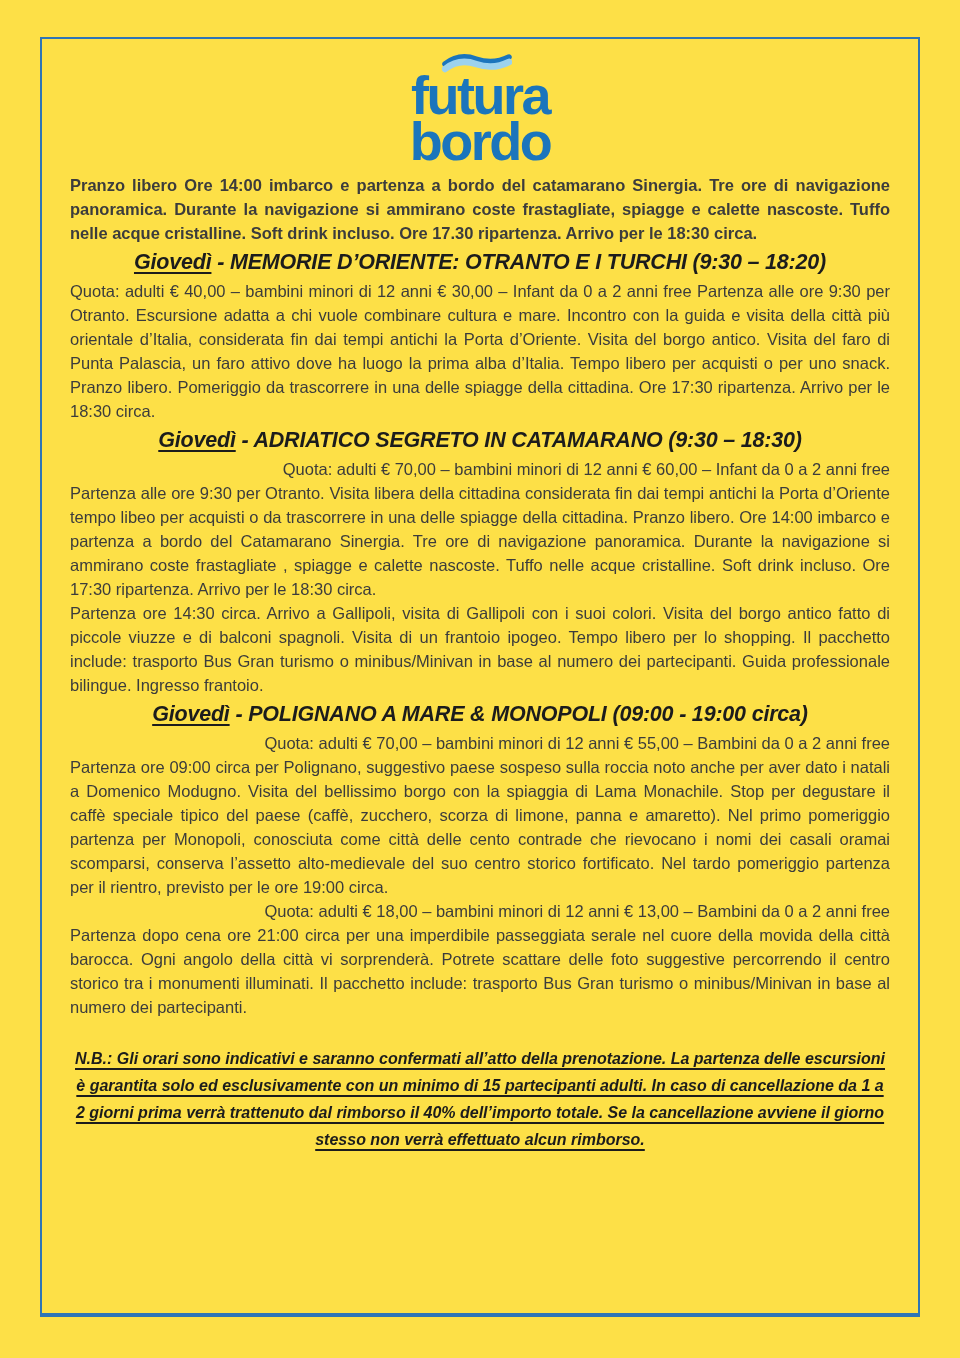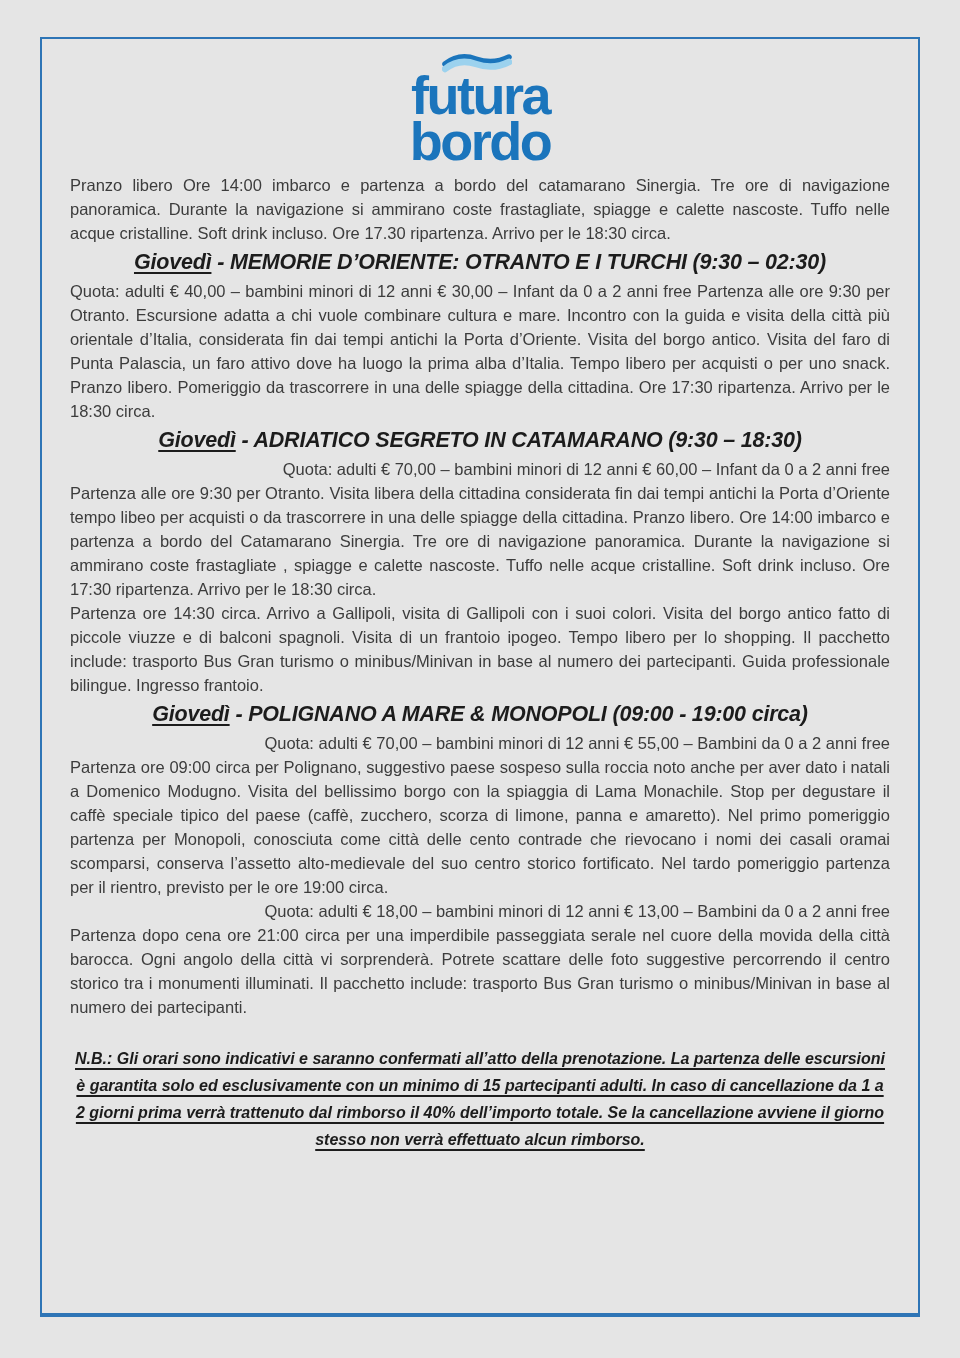--- a/index.html
+++ b/index.html
@@ -5,21 +5,21 @@
   html, body {
     margin: 0;
     padding: 0;
     background: #ffffff;
     font-family: "Liberation Sans", sans-serif;
   }
   .page {
     position: relative;
     width: 960px;
     height: 1358px;
-    background: #e5e5e5;
+    background: #fde047;
     overflow: hidden;
   }
   .frame {
     position: absolute;
     left: 40px;
     top: 37px;
     width: 880px;
     height: 1280px;
     box-sizing: border-box;
     border: 2px solid var(--frame, #2e75b6);
@@ -45,21 +45,21 @@
   .logo-line1 { line-height: 50px; }
   .logo-line2 { line-height: 46px; margin-top: -2px; }
 
   .body-text {
     margin: 0;
     font-size: 16.5px;
     line-height: 24px;
     color: var(--body_text, #3c3c3c);
     text-align: justify;
   }
-  .intro { margin-top: 9px; }
+  .intro { margin-top: 9px; font-weight: bold; }
   .quota { text-align: right; }
 
   h2.heading {
     margin: 4px 0 3px 0;
     font-size: 21.5px;
     line-height: 27px;
     font-weight: bold;
     font-style: italic;
     color: var(--heading_text, #1c1c1c);
     text-align: center;
@@ -96,21 +96,21 @@
         <path d="M3 13 Q 17 2 34 8 T 67 6" stroke="#1b75bc" stroke-width="5.5" fill="none" stroke-linecap="round"></path>
         <path d="M3 18 Q 17 7 34 13 T 67 11" stroke="#9cd2ee" stroke-width="6.5" fill="none" stroke-linecap="round"></path>
       </svg>
       <div class="logo-line1">futura</div>
       <div class="logo-line2">bordo</div>
     </header>
 
     <p class="body-text intro">Pranzo libero Ore 14:00 imbarco e partenza a bordo del catamarano Sinergia. Tre ore di navigazione panoramica. Durante la navigazione si ammirano coste frastagliate, spiagge e calette nascoste. Tuffo nelle acque cristalline. Soft drink incluso. Ore 17.30 ripartenza. Arrivo per le 18:30 circa.</p>
 
     <section>
-      <h2 class="heading"><span class="day">Giovedì</span><span> - </span><span>MEMORIE D’ORIENTE: OTRANTO E I TURCHI (9:30 – 02:30)</span></h2>
+      <h2 class="heading"><span class="day">Giovedì</span><span> - </span><span>MEMORIE D’ORIENTE: OTRANTO E I TURCHI (9:30 – 18:20)</span></h2>
       <p class="body-text">Quota: adulti € 40,00 – bambini minori di 12 anni € 30,00 – Infant da 0 a 2 anni free  Partenza alle ore 9:30 per Otranto. Escursione adatta a chi vuole combinare cultura e mare. Incontro con la guida e visita della città più orientale d’Italia, considerata fin dai tempi antichi la Porta d’Oriente. Visita del borgo antico. Visita del faro di Punta Palascia, un faro attivo dove ha luogo la prima alba d’Italia. Tempo libero per acquisti o per uno snack. Pranzo libero. Pomeriggio da trascorrere in una delle spiagge della cittadina. Ore 17:30 ripartenza. Arrivo per le 18:30 circa.</p>
     </section>
 
     <section>
       <h2 class="heading"><span class="day">Giovedì</span><span> - </span><span>ADRIATICO SEGRETO IN CATAMARANO (9:30 – 18:30)</span></h2>
       <p class="body-text quota">Quota: adulti € 70,00 – bambini minori di 12 anni  € 60,00 – Infant da 0 a 2 anni free</p>
       <p class="body-text">Partenza alle ore 9:30 per Otranto. Visita libera della cittadina considerata fin dai tempi antichi la Porta d’Oriente tempo libeo per acquisti o da trascorrere in una delle spiagge della cittadina. Pranzo libero. Ore 14:00 imbarco e partenza a bordo del Catamarano Sinergia. Tre ore di navigazione panoramica. Durante la navigazione si ammirano coste frastagliate , spiagge e calette nascoste. Tuffo nelle acque cristalline. Soft drink incluso. Ore 17:30 ripartenza. Arrivo per le 18:30 circa.</p>
     </section>
 
     <section>

